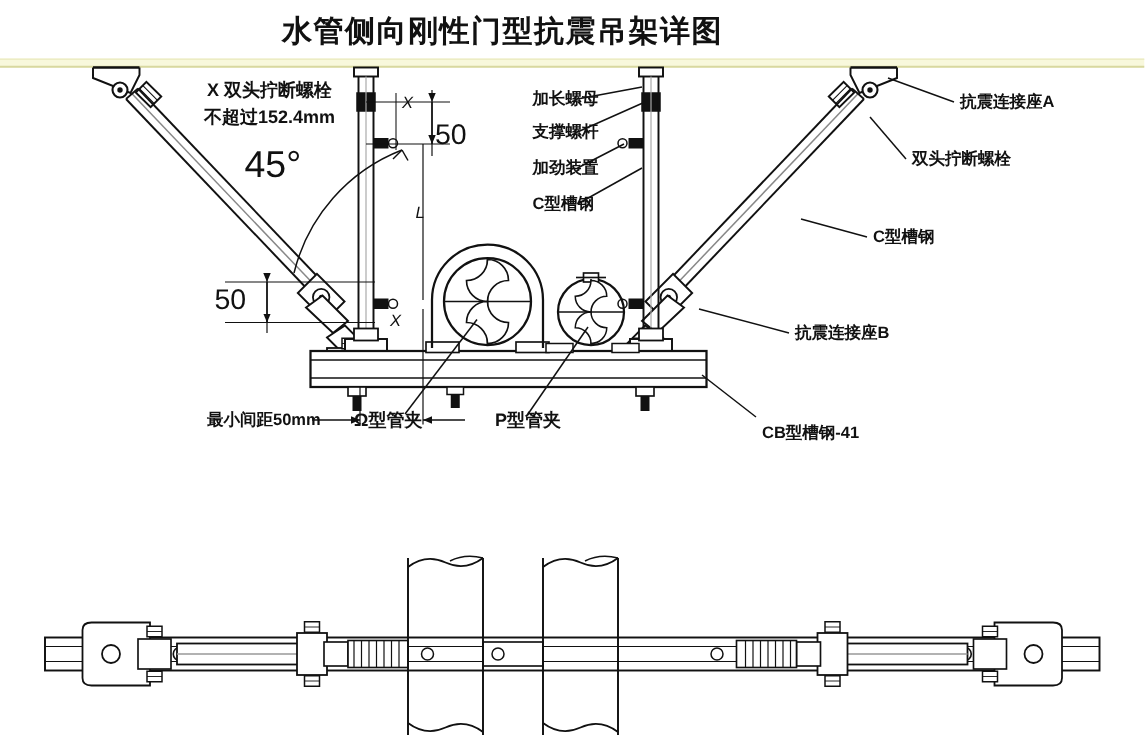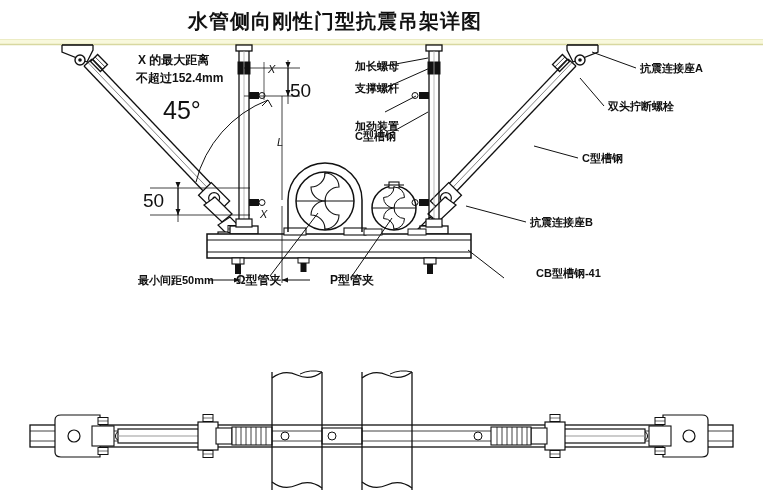--- a/index.html
+++ b/index.html
@@ -304,38 +304,38 @@
 
       <g>
         <path d="M272,425 L272,447 M322,425 L322,447" stroke="#111" stroke-width="1.3"></path>
         <path d="M362,425 L362,447 M412,425 L412,447" stroke="#111" stroke-width="1.3"></path>
       </g>
     </g>
   </svg>
 
   <div class="lbl t-title" style="left:188px;top:10px;">水管侧向刚性门型抗震吊架详图</div>
 
-  <div class="lbl cn12" style="left:138px;top:54px;">X 的最大距离</div>
+  <div class="lbl cn12" style="left:138px;top:54px;">X 双头拧断螺栓</div>
   <div class="lbl cn12" style="left:136px;top:72px;">不超过152.4mm</div>
   <div class="lbl ang" style="left:163px;top:96px;">45°</div>
 
   <div class="lbl dim" style="left:290px;top:80px;">50</div>
   <div class="lbl dim" style="left:143px;top:190px;">50</div>
   <div class="lbl ital" style="left:268px;top:63px;">X</div>
   <div class="lbl ital" style="left:260px;top:208px;">X</div>
   <div class="lbl ital" style="left:277px;top:136px;">L</div>
 
   <div class="lbl cn" style="left:355px;top:60px;">加长螺母</div>
   <div class="lbl cn" style="left:355px;top:82px;">支撑螺杆</div>
-  <div class="lbl cn" style="left:355px;top:120px;">加劲装置</div>
+  <div class="lbl cn" style="left:355px;top:106px;">加劲装置</div>
   <div class="lbl cn" style="left:355px;top:130px;">C型槽钢</div>
 
   <div class="lbl cn" style="left:640px;top:62px;">抗震连接座A</div>
   <div class="lbl cn" style="left:608px;top:100px;">双头拧断螺栓</div>
   <div class="lbl cn" style="left:582px;top:152px;">C型槽钢</div>
   <div class="lbl cn" style="left:530px;top:216px;">抗震连接座B</div>
-  <div class="lbl cn" style="left:508px;top:267px;margin-left:28px;">CB型槽钢-41</div>
+  <div class="lbl cn" style="left:508px;top:283px;">CB型槽钢-41</div>
 
   <div class="lbl cn" style="left:138px;top:274px;">最小间距50mm</div>
   <div class="lbl cn12" style="left:236px;top:274px;">Ω型管夹</div>
   <div class="lbl cn12" style="left:330px;top:274px;">P型管夹</div>
 
 </div>
 
 </body></html>

